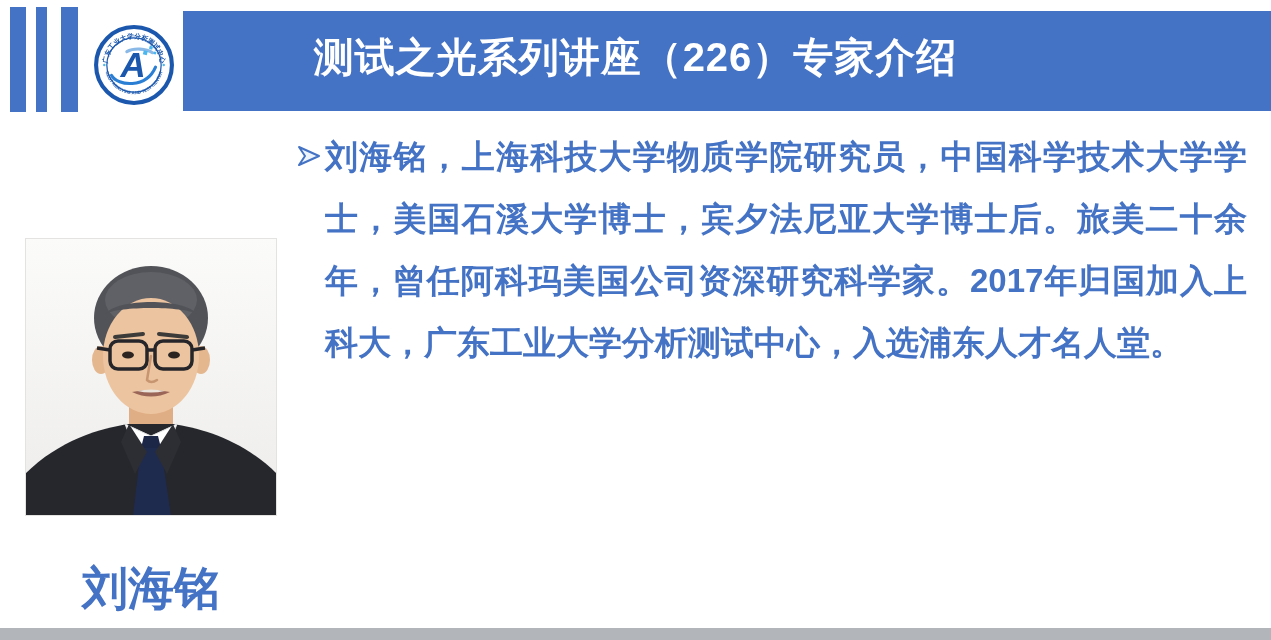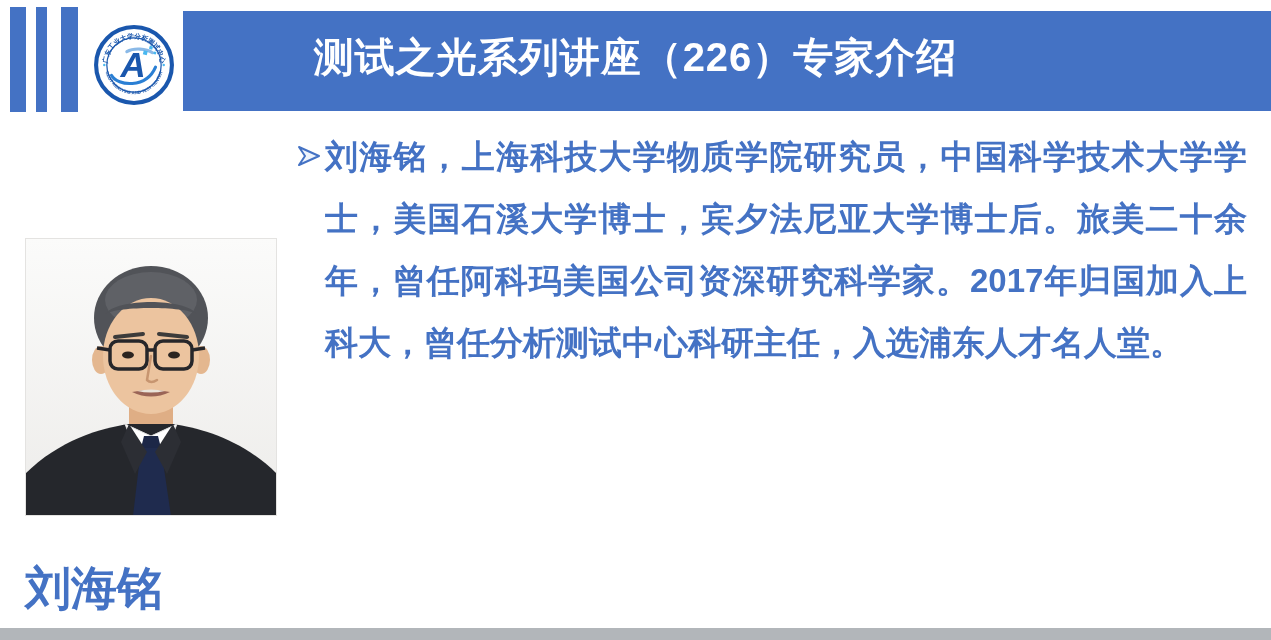--- a/index.html
+++ b/index.html
@@ -31,21 +31,21 @@
     position:absolute;left:0;right:0;top:33px;
     text-align:center;font-size:40px;line-height:48px;
     font-weight:bold;color:var(--title_text,#ffffff);letter-spacing:1px;
   }
   
   .photo{position:absolute;left:25px;top:238px;width:252px;height:278px;}
   .photo svg{display:block;width:100%;height:100%;}
   
   .expert-name{
     position:absolute;left:25px;width:252px;top:558px;
-    text-align:left;font-size:46px;font-weight:bold;
+    text-align:center;font-size:46px;font-weight:bold;
     color:var(--text_blue,#4472C4);
   }
   
   .bullets{position:absolute;left:297px;top:126px;width:950px;}
   .bullet{position:relative;padding-left:28px;}
   .bullet + .bullet{margin-top:1px;}
   .bullet p{
     margin:0;text-align:justify;
     font-size:33px;line-height:62px;font-weight:bold;
     color:var(--text_blue,#4472C4);
@@ -151,19 +151,19 @@
 
   <div class="expert-name">刘海铭</div>
 
   <div class="bullets">
     <div class="bullet">
       <span class="marker">
         <svg viewBox="0 0 24 22" width="24" height="22">
           <path class="marker-shape" d="M 2,2 L 22,11 L 2,20 L 8,11 Z"></path>
         </svg>
       </span>
-      <p>刘海铭，上海科技大学物质学院研究员，中国科学技术大学学士，美国石溪大学博士，宾夕法尼亚大学博士后。旅美二十余年，曾任阿科玛美国公司资深研究科学家。2017年归国加入上科大，曾任分析测试中心科研主任，入选浦东人才名人堂。</p>
+      <p>刘海铭，上海科技大学物质学院研究员，中国科学技术大学学士，美国石溪大学博士，宾夕法尼亚大学博士后。旅美二十余年，曾任阿科玛美国公司资深研究科学家。2017年归国加入上科大，广东工业大学分析测试中心，入选浦东人才名人堂。</p>
     </div>
   </div>
 
   <div class="bottom-strip"></div>
 
 </div>
 
 </body></html>

